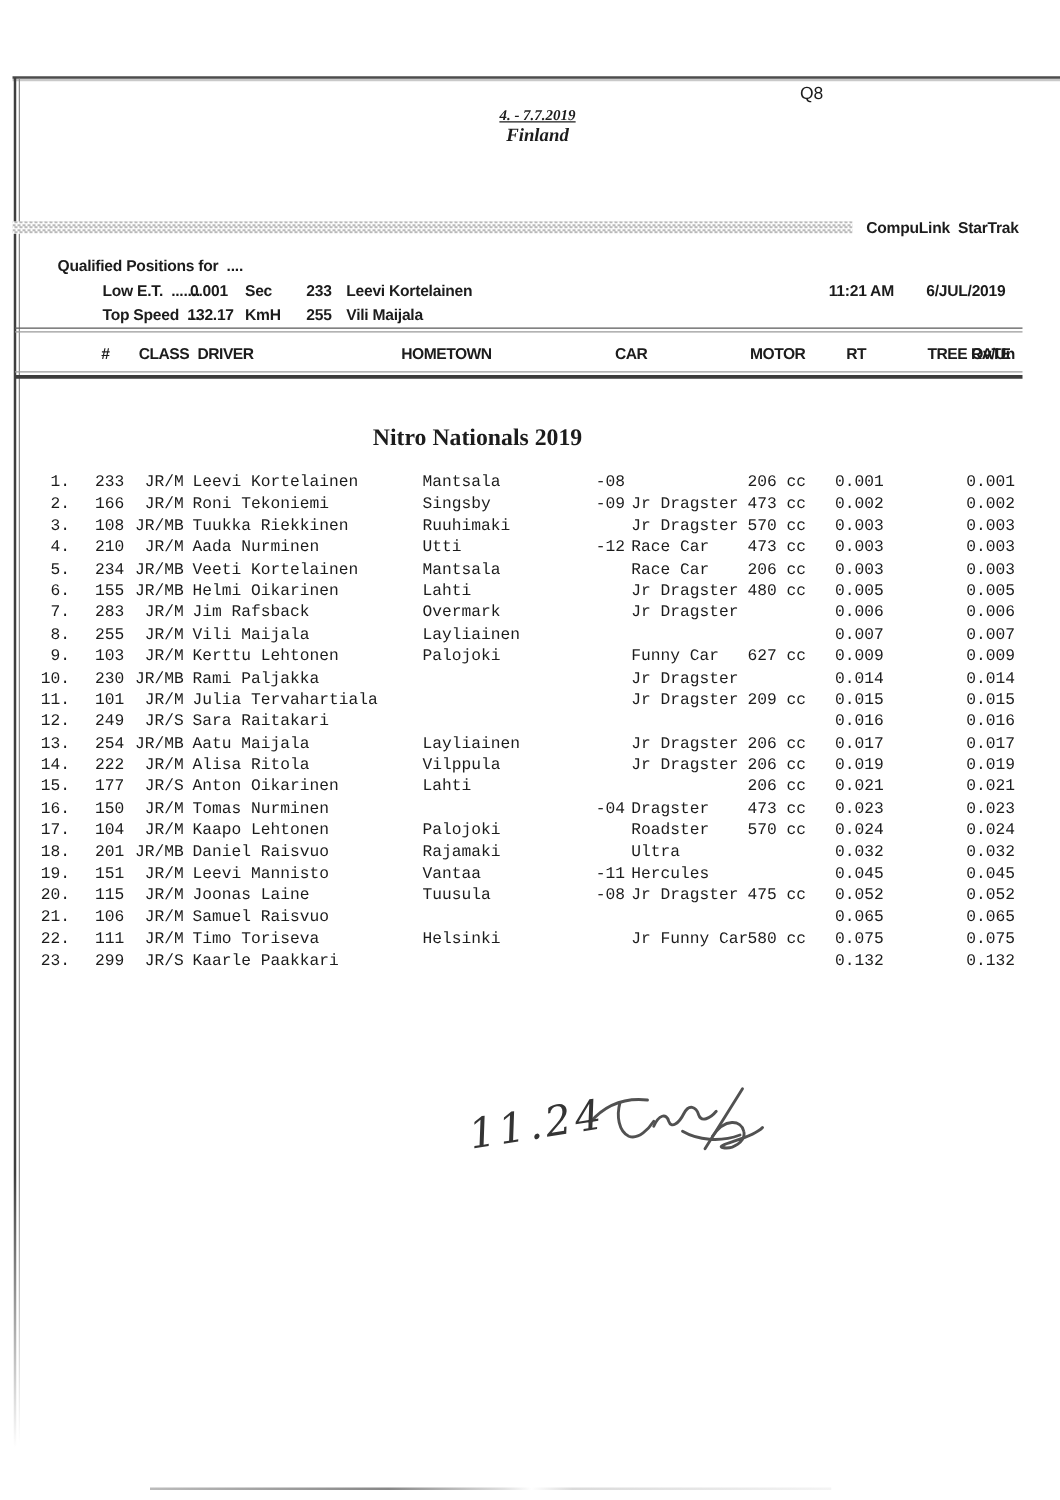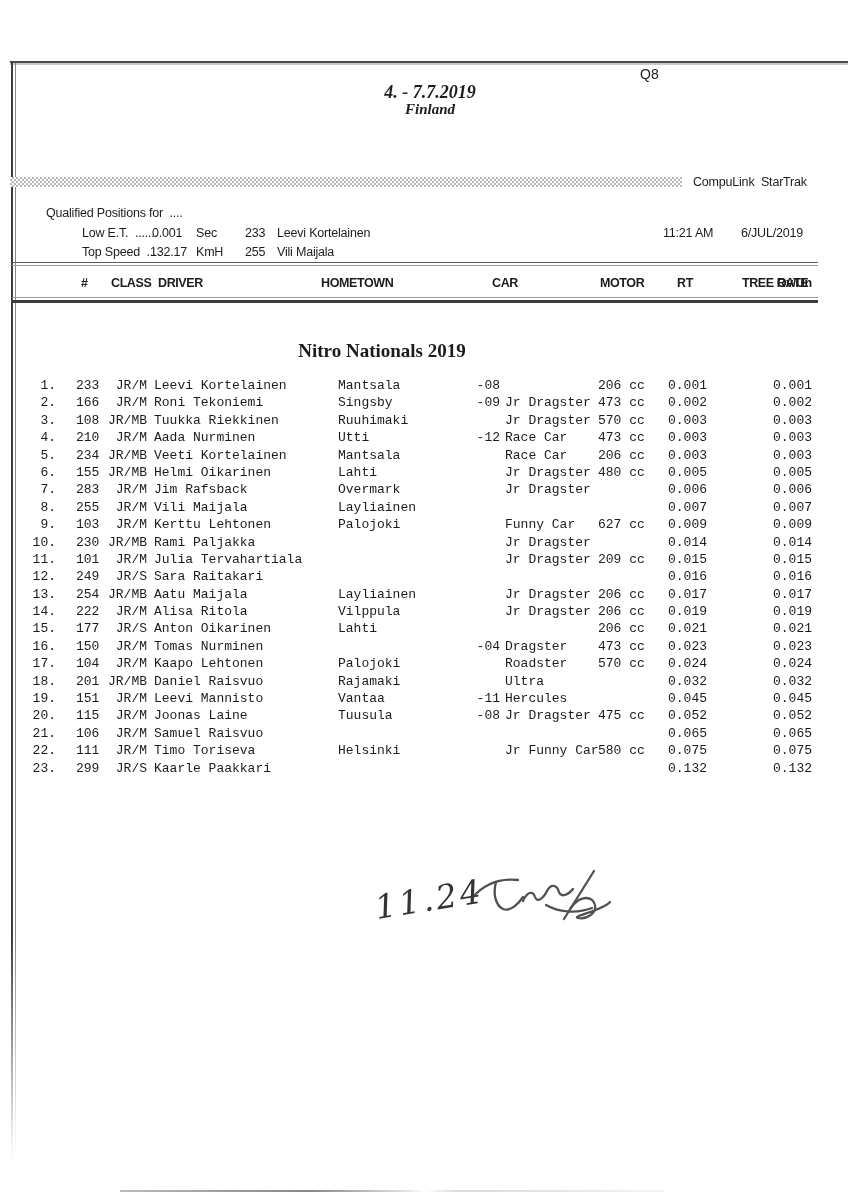--- a/index.html
+++ b/index.html
@@ -8,27 +8,27 @@
     overflow:hidden;font-family:"Liberation Sans",sans-serif;color:#1c1c1c;
   }
   
   .top-rule{position:absolute;left:10px;top:61px;width:838px;height:2px;background:#4c4c4c;box-shadow:0 2px 0 #c9c9c9;}
   .left-rule-a{position:absolute;left:11px;top:62px;width:2px;height:1096px;background:linear-gradient(#3f3f3f 80%,rgba(63,63,63,0));}
   .left-rule-b{position:absolute;left:15px;top:63px;width:1px;height:1092px;background:linear-gradient(#8a8a8a 80%,rgba(138,138,138,0));}
   .page-code{position:absolute;left:640px;top:66px;font-size:14px;}
   
   .title-block{position:absolute;left:130px;top:84px;width:600px;text-align:center;
     font-family:"Liberation Serif",serif;font-weight:bold;font-style:italic;line-height:17px;}
-  .t1{font-size:17px;} .t2{font-size:18px;} .t3{font-size:17px;} .t4{font-size:15px;}
+  .t1{font-size:17px;} .t2{font-size:12px;text-decoration:underline;} .t3{font-size:17px;} .t4{font-size:15px;}
   
   .checker-band{position:absolute;left:10px;top:177px;width:672px;height:10px;
     background-image:repeating-conic-gradient(#b9b9b9 0% 25%, #ffffff 0% 50%);background-size:4px 4px;}
   .brand{position:absolute;left:693px;top:175px;font-size:13px;font-weight:bold;letter-spacing:-0.3px;}
   
-  .cond{font-weight:normal;font-size:12.5px;letter-spacing:-0.2px;white-space:pre;}
+  .cond{font-weight:bold;font-size:12.5px;letter-spacing:-0.2px;white-space:pre;}
   .qual-label{position:absolute;left:46px;top:206px;}
   .category{position:absolute;left:148px;top:200px;width:600px;text-align:center;
     font-family:"Liberation Serif",serif;font-weight:bold;font-size:19px;}
   .infoline{position:absolute;left:0;width:848px;height:14px;}
   .li1{top:226px;} .li2{top:245px;}
   .p-label{position:absolute;left:64px;padding-left:18px;} .p-value{position:absolute;left:152px;}
   .p-unit{position:absolute;left:196px;} .p-num{position:absolute;left:245px;}
   .p-driver{position:absolute;left:277px;}
   .p-time{position:absolute;left:663px;} .p-date{position:absolute;left:741px;}
   

